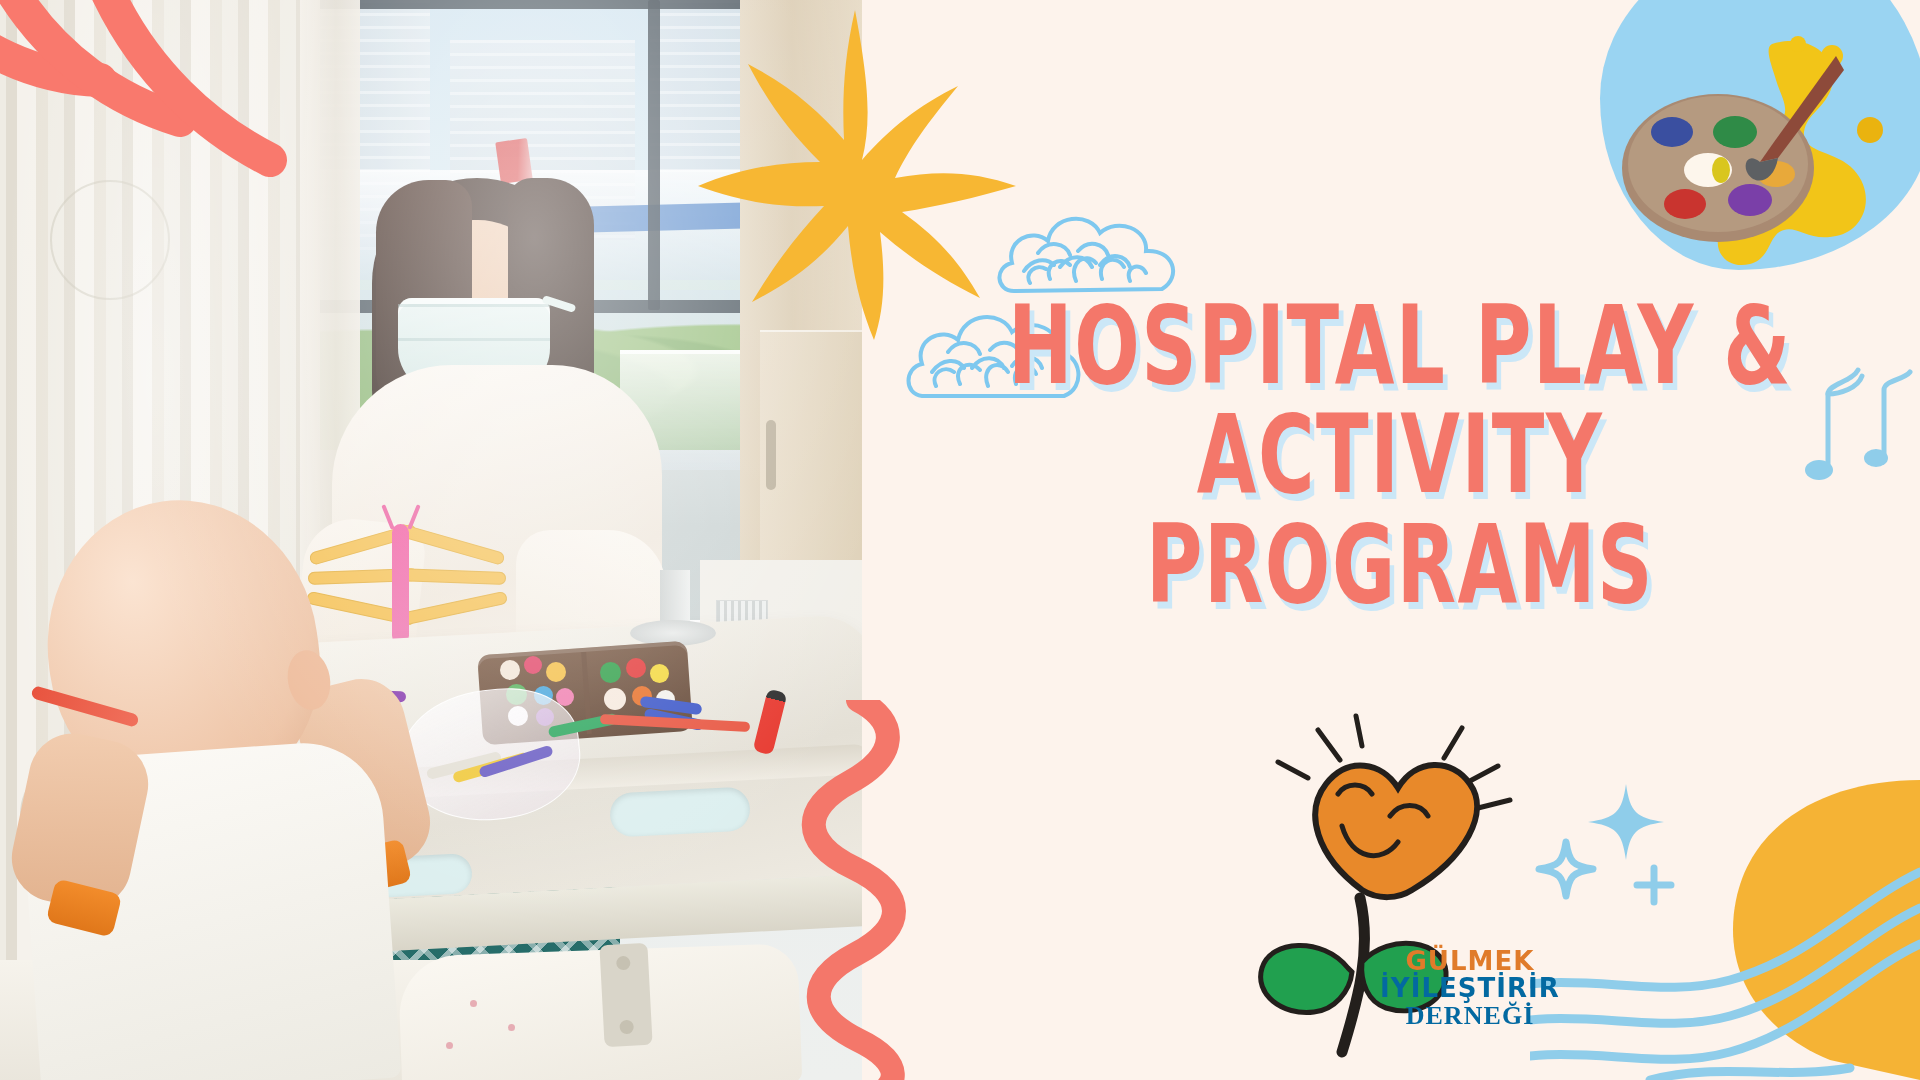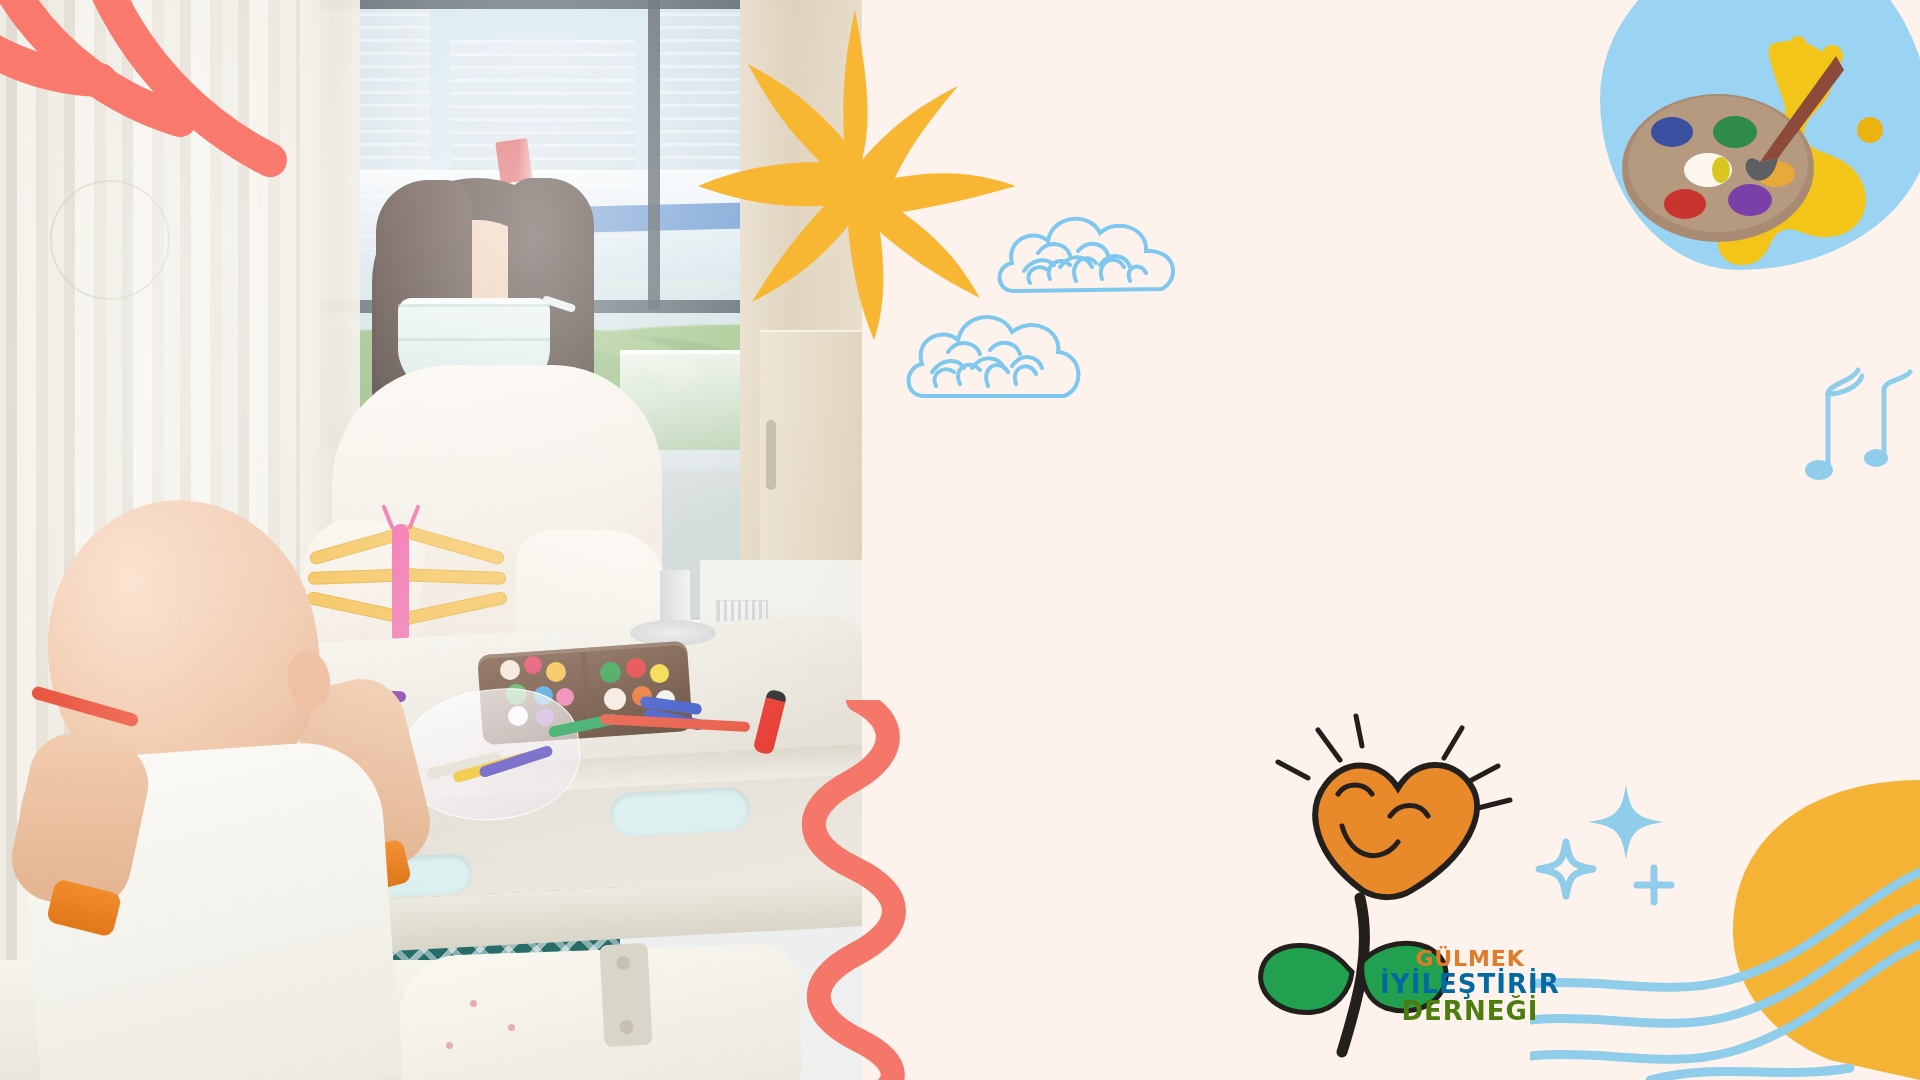--- a/index.html
+++ b/index.html
@@ -419,23 +419,23 @@
   .logo-text {
     position:absolute; left:140px; top:248px; width:200px;
     text-align:center;
   }
   .logo-line {
     font-family:"DejaVu Sans", sans-serif;
     font-weight:700;
     letter-spacing:.04em;
     line-height:1.04;
   }
-  .lg1 { color:#e07b2a; font-size:22px; }
+  .lg1 { color:#e07b2a; font-size:26px; }
   .lg2 { color:#0369a1; font-size:26px; }
-  .lg3 { color:#4d7c0f; font-size:26px; }
+  .lg3 { color:#0369a1; font-size:26px;font-family:Liberation Serif, serif; }
 </style>
 </head>
 <body>
 
 <div id="poster">
 
   <div class="photo-pane">
     <div class="photo-inner">
 
       <div class="wall"></div>
@@ -658,20 +658,25 @@
       <path d="M120 330 C190 312 250 330 320 318"></path>
     </g>
   </svg>
 
   <svg class="deco sparkles" viewBox="0 0 150 150">
     <path d="M96 14 C100 42 106 48 134 52 C106 56 100 62 96 90 C92 62 86 56 58 52 C86 48 92 42 96 14 Z" fill="#8fcdea"></path>
     <path d="M36 72 C39 92 43 96 63 99 C43 102 39 106 36 126 C33 106 29 102 9 99 C29 96 33 92 36 72 Z" fill="none" stroke="#8fcdea" stroke-width="7" stroke-linejoin="round"></path>
     <path d="M124 98 L124 132 M107 115 L141 115" stroke="#8fcdea" stroke-width="7" stroke-linecap="round"></path>
   </svg>
 
+  <div class="title-block">
+    <div class="title-line tl1">HOSPITAL PLAY &amp;</div>
+    <div class="title-line tl2">ACTIVITY</div>
+    <div class="title-line tl3">PROGRAMS</div>
+  </div>
 
   <div class="logo-wrap">
     <svg viewBox="0 0 340 380" width="340" height="380">
 
       <g stroke="#231f1c" stroke-width="5" stroke-linecap="round" fill="none">
         <line x1="110" y1="60" x2="88" y2="30"></line>
         <line x1="78" y1="78" x2="48" y2="62"></line>
         <line x1="132" y1="46" x2="126" y2="16"></line>
         <line x1="214" y1="58" x2="232" y2="28"></line>
         <line x1="238" y1="82" x2="268" y2="66"></line>

